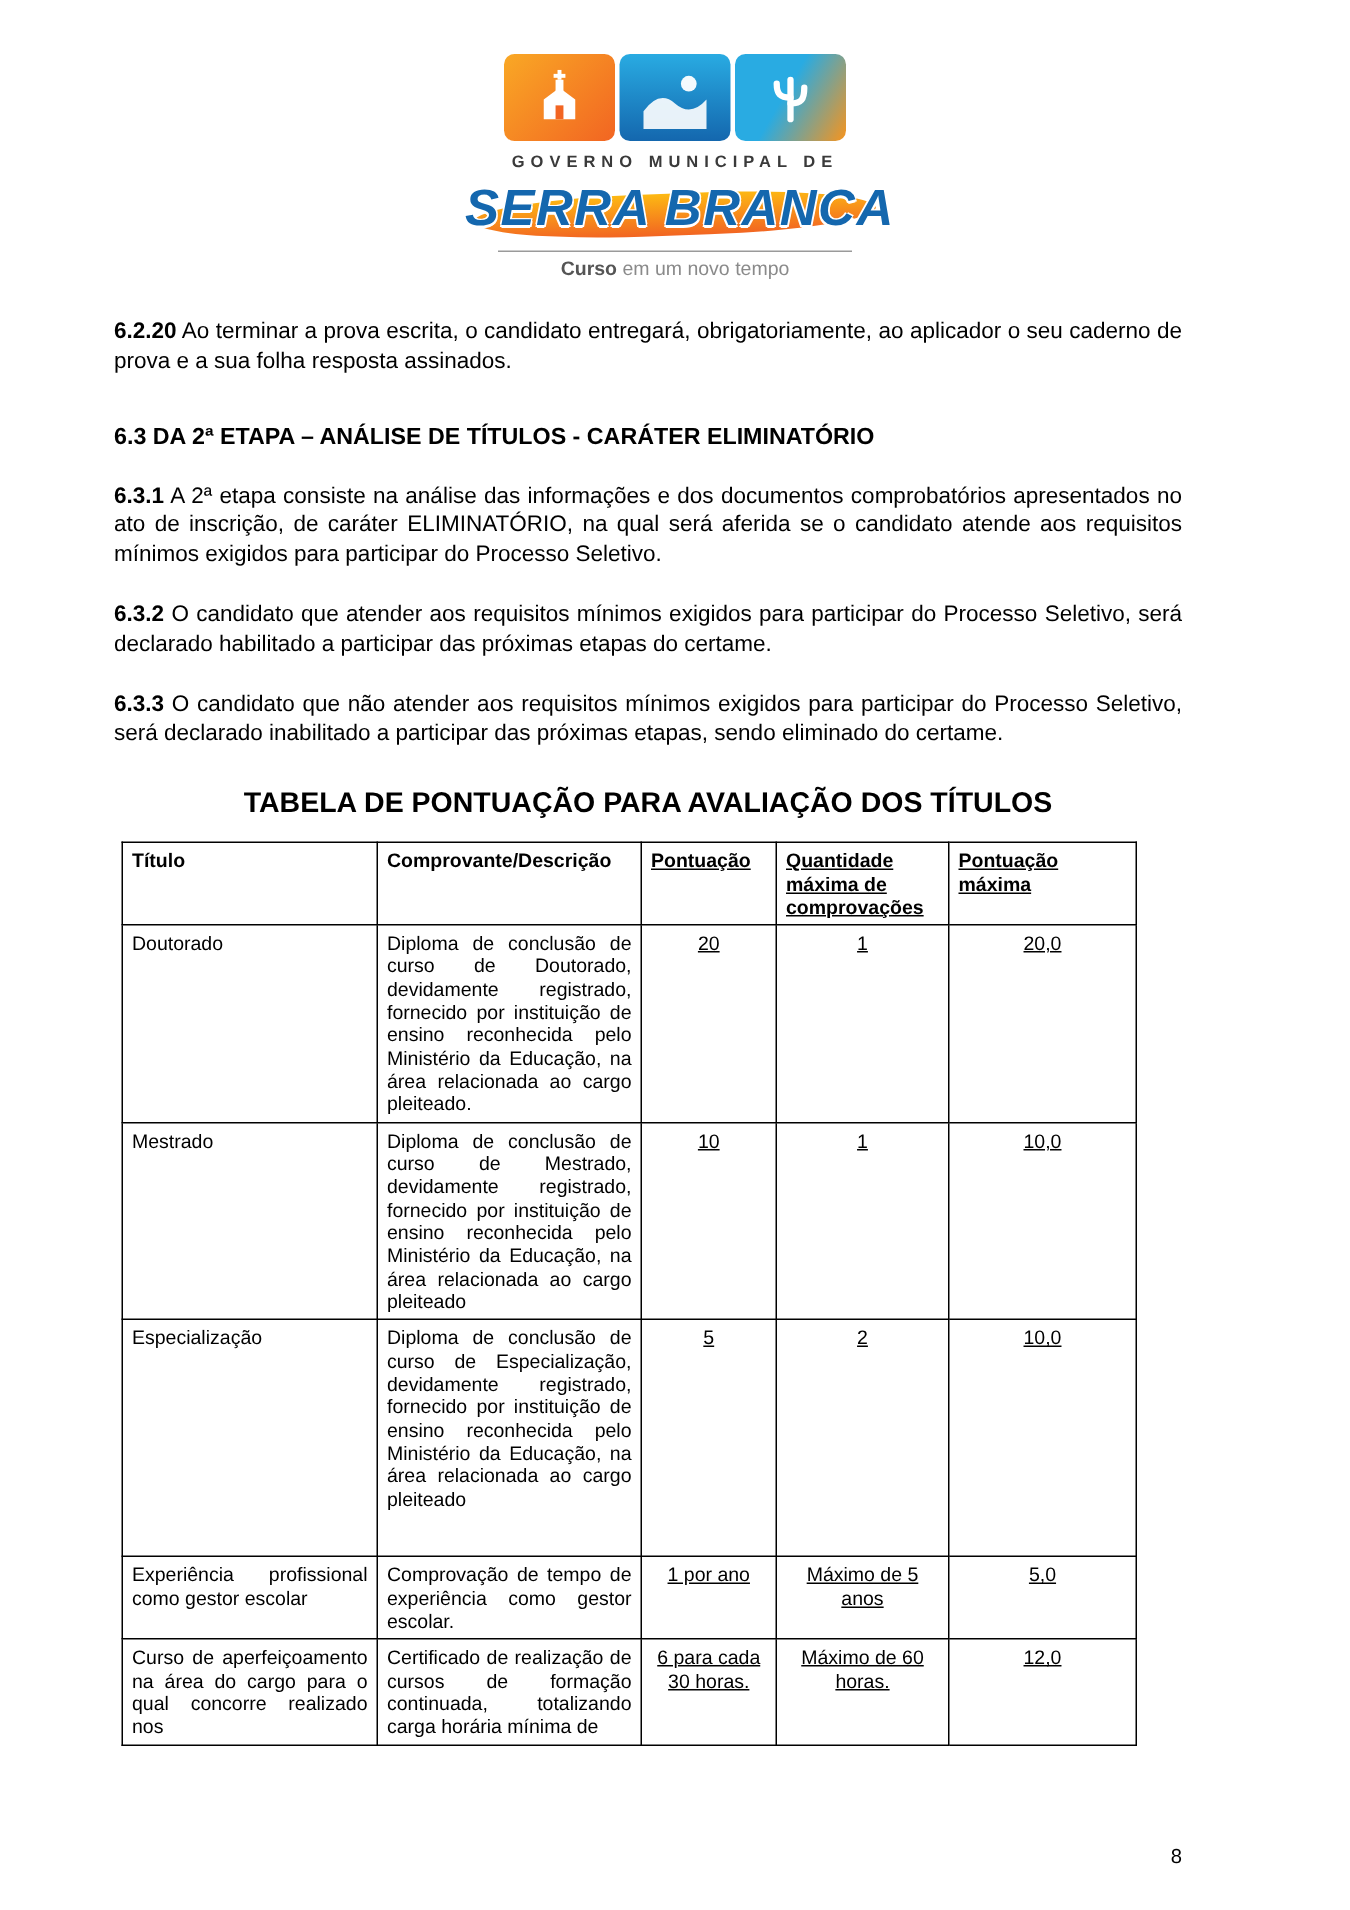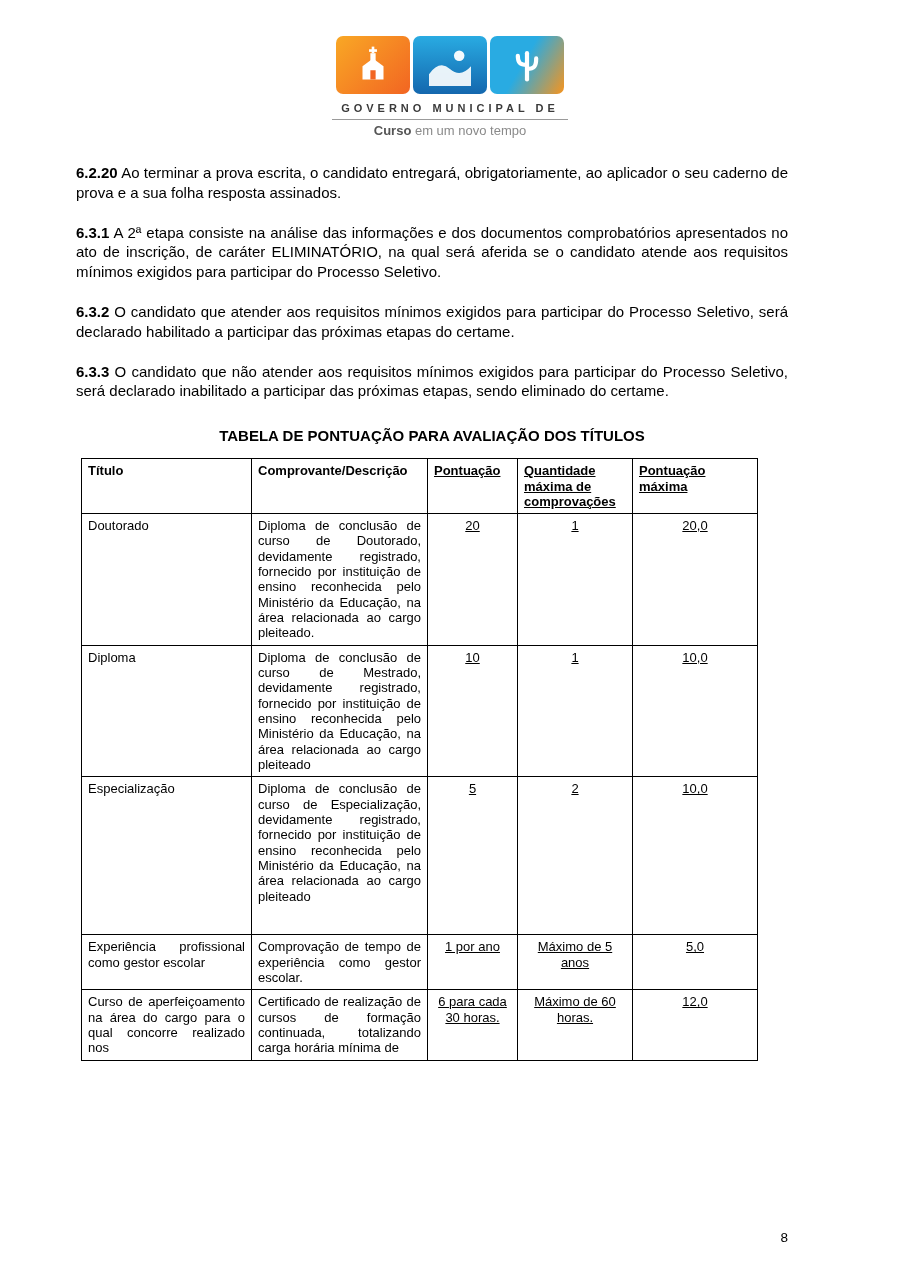--- a/index.html
+++ b/index.html
@@ -39,21 +39,21 @@
     text-shadow: 1px 1px 0 #fff, -1px -1px 0 #fff, 1px -1px 0 #fff, -1px 1px 0 #fff, 0 2px 0 #fff;
   }
   .tag-rule { width: 236px; border: 0; border-top: 1px solid #9a9a9a; margin: 5px auto 3px; }
   .tagline { font-size: 13px; color: #8a8a8a; }
   .tagline b { color: #555555; }
 
   
   p.body { font-size: 15px; line-height: 1.32; text-align: justify; margin-top: 20px; }
   p.first { margin-top: 25px; }
   .heading { font-weight: bold; font-size: 15.5px; margin-top: 32px; }
-  .table-title { font-weight: bold; font-size: 15px; text-align: center; margin-top: 26px; }
+  .table-title { font-weight: bold; font-size: 19px; text-align: center; margin-top: 26px; }
 
   
   table.score {
     border-collapse: collapse;
     width: 676px;
     margin: 14px auto 0 5px;
     font-size: 13px;
     line-height: 1.18;
     table-layout: fixed;
   }
@@ -106,28 +106,33 @@
       </div>
       <div class="tile tile-cactus">
         <svg viewBox="0 0 32 32" width="42" height="42" aria-hidden="true" fill="none" stroke="#ffffff" stroke-width="3.2" stroke-linecap="round">
           <path d="M16 7 V27"></path>
           <path d="M16 16 C10.5 16 9 14 9 9"></path>
           <path d="M16 19 C21.5 19 23 17 23 11"></path>
         </svg>
       </div>
     </div>
     <div class="gov-line">GOVERNO MUNICIPAL DE</div>
+    <div class="brand-wrap">
+      <div class="swoosh"></div>
+      <div class="brand">SERRA BRANCA</div>
+    </div>
     <hr class="tag-rule">
     <div class="tagline"><b>Curso</b><span> em um novo tempo</span></div>
   </div>
 
   <div class="content">
 
     <p class="body first"><b>6.2.20</b> <span>Ao terminar a prova escrita, o candidato entregará, obrigatoriamente, ao aplicador o seu caderno de prova e a sua folha resposta assinados.</span></p>
 
+    <p class="heading">6.3 DA 2ª ETAPA – ANÁLISE DE TÍTULOS - CARÁTER ELIMINATÓRIO</p>
 
     <p class="body"><b>6.3.1</b> <span>A 2ª etapa consiste na análise das informações e dos documentos comprobatórios apresentados no ato de inscrição, de caráter ELIMINATÓRIO, na qual será aferida se o candidato atende aos requisitos mínimos exigidos para participar do Processo Seletivo.</span></p>
 
     <p class="body"><b>6.3.2</b> <span>O candidato que atender aos requisitos mínimos exigidos para participar do Processo Seletivo, será declarado habilitado a participar das próximas etapas do certame.</span></p>
 
     <p class="body"><b>6.3.3</b> <span>O candidato que não atender aos requisitos mínimos exigidos para participar do Processo Seletivo, será declarado inabilitado a participar das próximas etapas, sendo eliminado do certame.</span></p>
 
     <p class="table-title">TABELA DE PONTUAÇÃO PARA AVALIAÇÃO DOS TÍTULOS</p>
 
     <table class="score">
@@ -147,21 +152,21 @@
         <th class="c">Pontuação máxima</th>
       </tr>
       <tr class="r1">
         <td class="j">Doutorado</td>
         <td class="j">Diploma de conclusão de curso de Doutorado, devidamente registrado, fornecido por instituição de ensino reconhecida pelo Ministério da Educação, na área relacionada ao cargo pleiteado.</td>
         <td class="c">20</td>
         <td class="c">1</td>
         <td class="c">20,0</td>
       </tr>
       <tr class="r2">
-        <td class="j">Diploma</td>
+        <td class="j">Mestrado</td>
         <td class="j">Diploma de conclusão de curso de Mestrado, devidamente registrado, fornecido por instituição de ensino reconhecida pelo Ministério da Educação, na área relacionada ao cargo pleiteado</td>
         <td class="c">10</td>
         <td class="c">1</td>
         <td class="c">10,0</td>
       </tr>
       <tr class="r3">
         <td class="j">Especialização</td>
         <td class="j">Diploma de conclusão de curso de Especialização, devidamente registrado, fornecido por instituição de ensino reconhecida pelo Ministério da Educação, na área relacionada ao cargo pleiteado</td>
         <td class="c">5</td>
         <td class="c">2</td>

